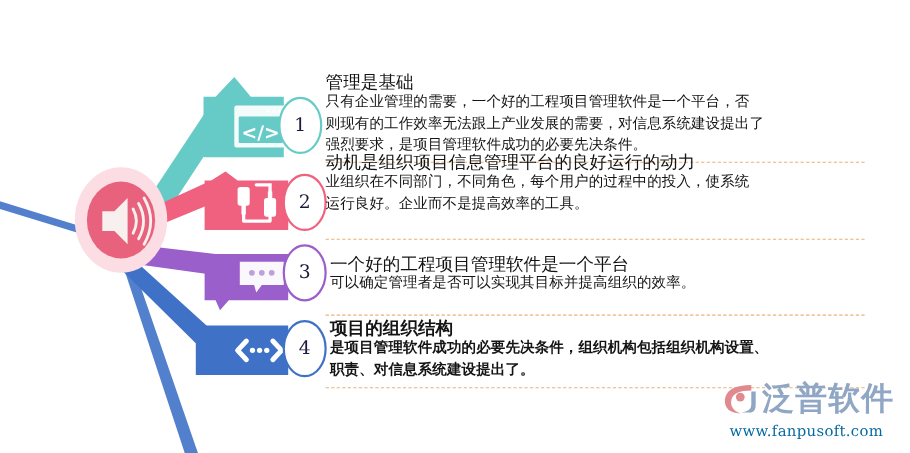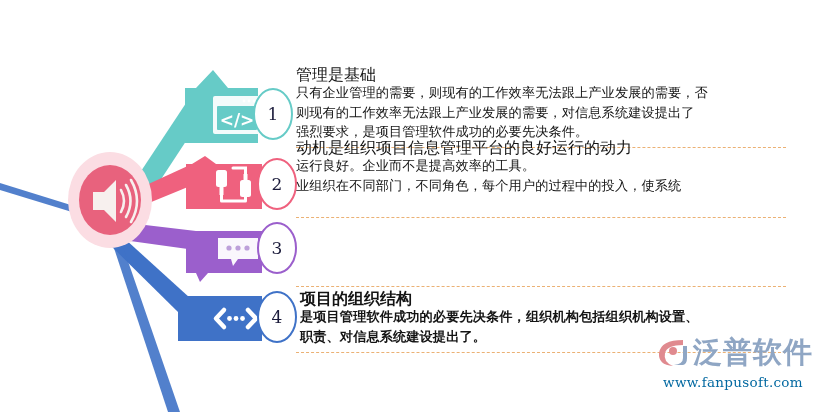--- a/index.html
+++ b/index.html
@@ -68,21 +68,21 @@
     height: 0;
     border-top: 1px dashed #e8a45c;
     z-index: 4;
     opacity: 0.85;
   }
 
   
   #brand {
     position: absolute;
     right: 14px;
-    bottom: 22px;
+    bottom: 12px;
     display: flex;
     flex-direction: column;
     align-items: center;
     z-index: 8;
   }
   #brand-top {
     display: flex;
     align-items: center;
   }
   #brand-name {
@@ -189,36 +189,42 @@
   <div class="num-badge" style="left:259px; top:225px; border:none; background:transparent;">
     <span>3</span>
   </div>
   <div class="num-badge" style="left:259px; top:294px; border:none; background:transparent;">
     <span>4</span>
   </div>
 
   <div class="text-row" style="left:296px; top:66px;">
     <div class="row-title">管理是基础</div>
     <div class="row-body">
-      <div>只有企业管理的需要，则现有的工作效率无法跟上产业发展的需要，否</div>
+      <div>只有企业管理的需要，一个好的工程项目管理软件是一个平台，否</div>
       <div>则现有的工作效率无法跟上产业发展的需要，对信息系统建设提出了</div>
       <div>强烈要求，是项目管理软件成功的必要先决条件。</div>
     </div>
   </div>
   <div class="sep" style="left:296px; top:147px; width:490px;"></div>
 
   <div class="text-row" style="left:296px; top:139px;">
     <div class="row-title">动机是组织项目信息管理平台的良好运行的动力</div>
     <div class="row-body">
+      <div>业组织在不同部门，不同角色，每个用户的过程中的投入，使系统</div>
       <div>运行良好。企业而不是提高效率的工具。</div>
-      <div>业组织在不同部门，不同角色，每个用户的过程中的投入，使系统</div>
     </div>
   </div>
   <div class="sep" style="left:296px; top:217px; width:490px;"></div>
 
+  <div class="text-row" style="left:300px; top:231px;">
+    <div class="row-title">一个好的工程项目管理软件是一个平台</div>
+    <div class="row-body">
+      <div>可以确定管理者是否可以实现其目标并提高组织的效率。</div>
+    </div>
+  </div>
   <div class="sep" style="left:296px; top:286px; width:490px;"></div>
 
   <div class="text-row" style="left:300px; top:290px;font-weight:bold;">
     <div class="row-title">项目的组织结构</div>
     <div class="row-body">
       <div>是项目管理软件成功的必要先决条件，组织机构包括组织机构设置、</div>
       <div>职责、对信息系统建设提出了。</div>
     </div>
   </div>
   <div class="sep" style="left:296px; top:352px; width:490px;"></div>

